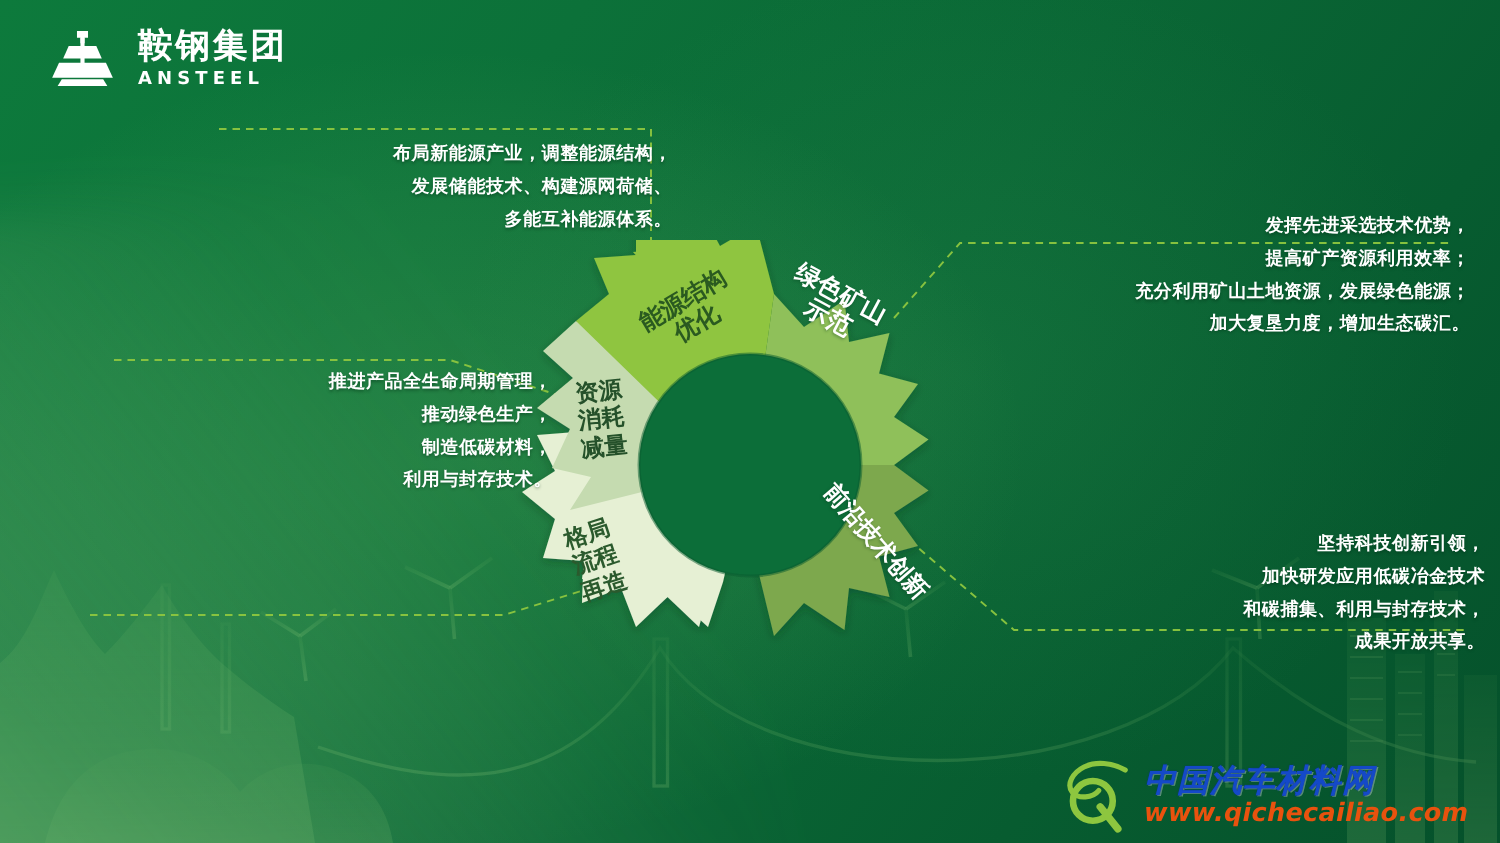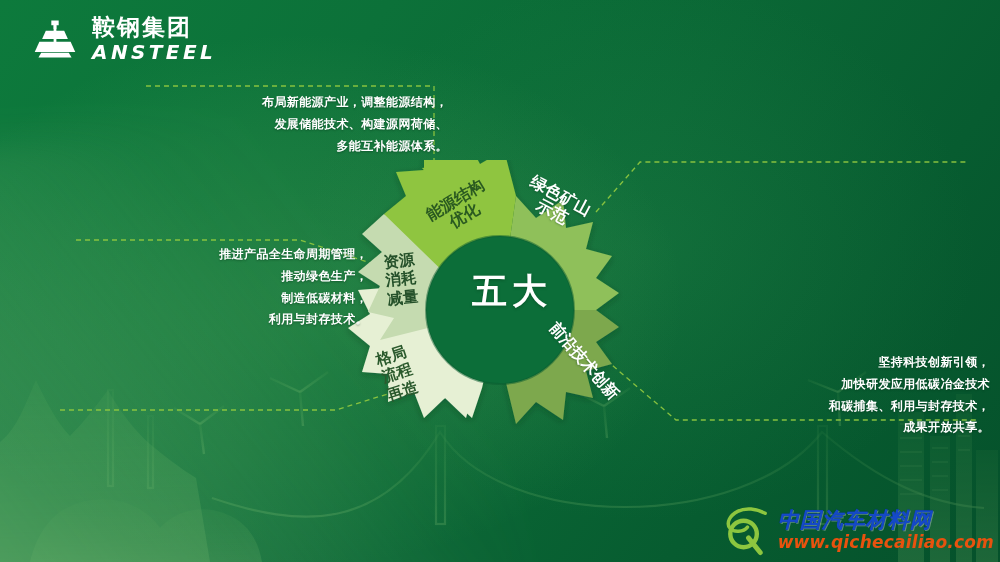--- a/index.html
+++ b/index.html
@@ -44,22 +44,22 @@
     gap: 14px;
     z-index: 40;
   }
   .logo-mark { width: 46px; height: 46px; display:block; }
   .logo-text-wrap { display: flex; flex-direction: column; line-height: 1; }
   .logo-cn {
     font-size: 23px; font-weight: 700; color: #ffffff;
     letter-spacing: 2px;
   }
   .logo-en {
-    font-size: 20px; font-weight: 700; color: #ffffff;
-    letter-spacing: 3.4px; margin-top: 3px; font-style: italic;
+    font-size: 12px; font-weight: 700; color: #ffffff;
+    letter-spacing: 3.4px; margin-top: 3px;
   }
 
   
   .silhouettes {
     position: absolute; left: 0; bottom: 0;
     width: 1000px; height: 230px;
     opacity: 0.30;
     pointer-events: none;
     z-index: 1;
   }
@@ -119,21 +119,21 @@
   .connectors {
     position: absolute; left: 0; top: 0;
     width: 1000px; height: 562px;
     z-index: 15;
     pointer-events: none;
   }
 
   
   #watermark {
     position: absolute;
-    right: 6px; bottom: 6px;
+    right: 21px; bottom: 6px;
     z-index: 50;
     display: flex;
     align-items: center;
     gap: 4px;
   }
   .wm-q { width: 54px; height: 52px; display: block; }
   .wm-texts { display: flex; flex-direction: column; line-height: 1; }
   .wm-cn {
     font-size: 21px; font-weight: 700; color: #1449c8;
     letter-spacing: 1px;
@@ -344,33 +344,36 @@
 
   <div class="seg-label" style="left:366px; top:346px; width:62px; font-size:15.5px; color:#2b5a2d; transform:rotate(-18deg); text-align:center; line-height:1.18;">格局
 流程
 再造</div>
 
   <div class="seg-label" style="left:370px; top:252px; width:62px; font-size:15.5px; color:#25512a; transform:rotate(-6deg); text-align:center; line-height:1.18;">资源
 消耗
 减量</div>
 
   <div class="center-title">
-    <div>五大</div>
   </div>
 
   <div class="callout" id="callout-energy">布局新能源产业，调整能源结构，
 发展储能技术、构建源网荷储、
 多能互补能源体系。</div>
 
   <div class="callout" id="callout-product">推进产品全生命周期管理，
 推动绿色生产，
 制造低碳材料，
 利用与封存技术。</div>
 
 
+  <div class="callout" id="callout-mine">发挥先进采选技术优势，
+提高矿产资源利用效率；
+充分利用矿山土地资源，发展绿色能源；
+加大复垦力度，增加生态碳汇。</div>
 
   <div class="callout" id="callout-tech">坚持科技创新引领，
 加快研发应用低碳冶金技术
 和碳捕集、利用与封存技术，
 成果开放共享。</div>
 
   <div id="watermark">
     <svg class="wm-q" viewBox="0 0 110 100">
       <path d="M92,16 C74,6 52,4 36,12 C20,20 12,36 20,46 C28,56 48,54 56,44" fill="none" stroke="#8dc63f" stroke-width="7" stroke-linecap="round"></path>
       <circle cx="48" cy="58" r="27" fill="none" stroke="#8dc63f" stroke-width="9"></circle>

